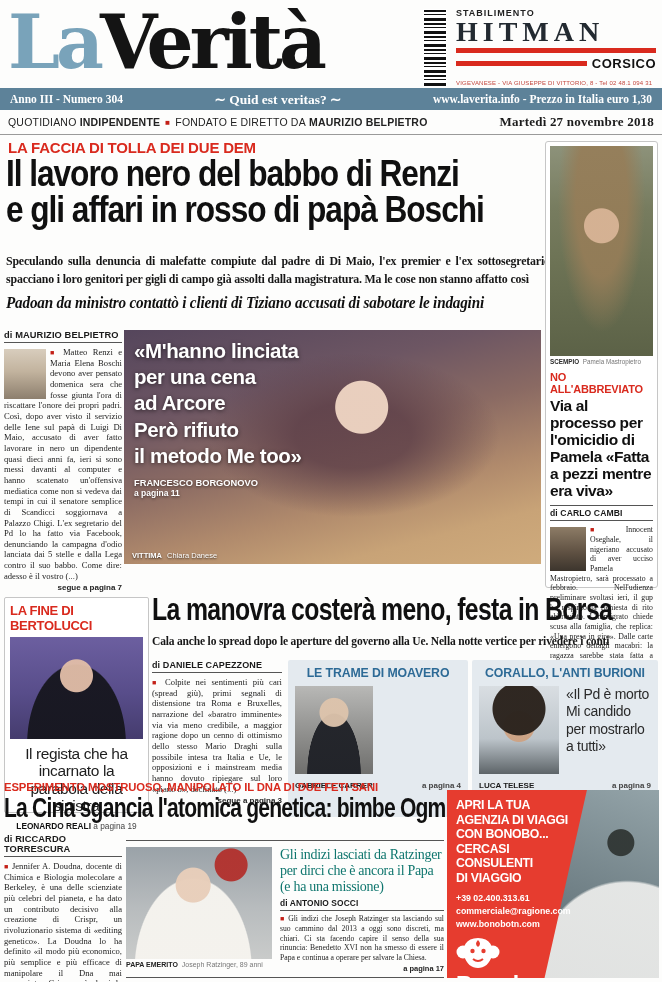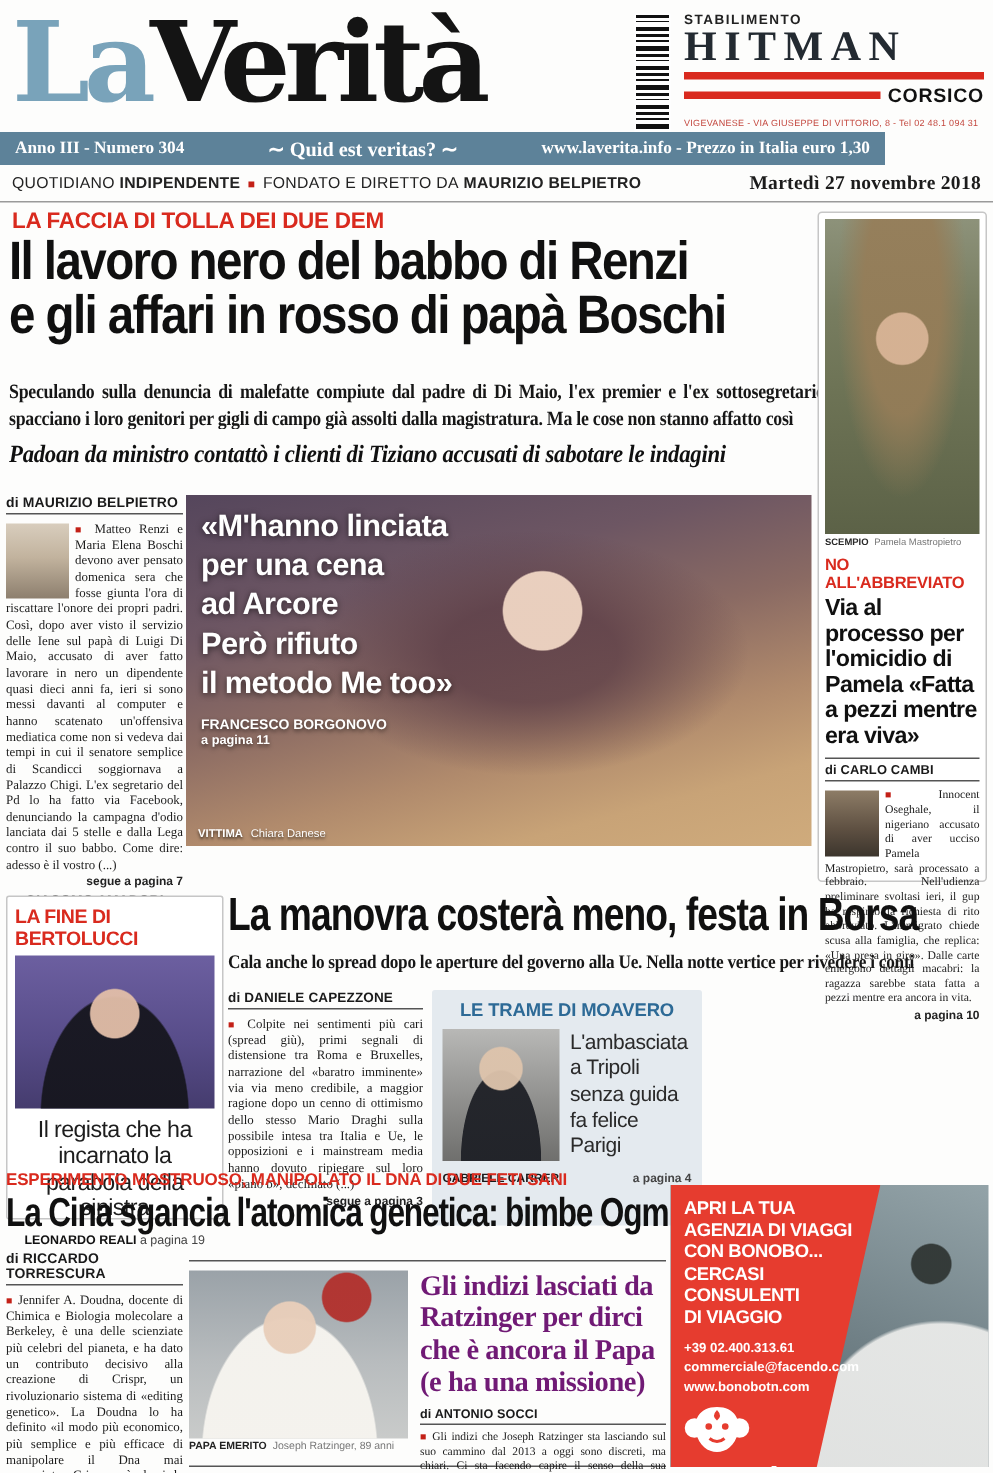--- a/index.html
+++ b/index.html
@@ -24,21 +24,21 @@
   .hitman { left:456px; top:8px; width:200px; }
   .hitman .stab { font-size:9px; font-weight:700; letter-spacing:1px; color:#222; }
   .hitman .brand { font-family:Liberation Serif, serif; font-weight:900; font-size:28px;
     line-height:28px; letter-spacing:5px; color:#232a31; }
   .hitman .bar { height:5px; background:#d92a1e; margin-top:2px; }
   .hitman .bar2row { display:flex; align-items:center; margin-top:3px; }
   .hitman .bar2 { flex:1; height:5px; background:#d92a1e; }
   .hitman .city { font-size:13px; font-weight:900; color:#111; margin-left:5px; letter-spacing:.5px; }
   .hitman .addr { margin-top:9px; font-size:6px; color:#c3473e; letter-spacing:.2px; }
 
-  .band { left:0; top:88px; width:590px; height:22px; background:#5d8299; color:#fff;
+  .band { left:0; top:88px; width:662px; height:22px; background:#5d8299; color:#fff;
     display:flex; align-items:center; justify-content:space-between; padding:0 10px;
     font-family:"Liberation Serif", serif; }
   .band .issue, .band .bright { font-size:11.5px; font-weight:700; }
   .band .motto { font-size:13.5px; font-weight:700; }
 
   .subband { left:0; top:110px; width:662px; height:24px; border-bottom:1px solid #9a9a9a;
     display:flex; align-items:center; padding:12px 8px; font-size:10.5px; letter-spacing:.2px; color:#222; }
   .subband b { font-weight:900; }
   .subband .redsq { color:#c32017; font-size:8px; margin:0 5px; }
   .subband .date { margin-left:auto; font-family:"Liberation Serif", serif; font-weight:700; font-size:13px; color:#1c1c1c; }
@@ -156,22 +156,22 @@
   .ratz { left:126px; top:840px; width:318px; border-top:1px solid #555; border-bottom:1px solid #555;
     padding:6px 0 4px 0; height:138px; }
   .ratz-flex { display:flex; }
   .ph-pope { width:146px; height:112px; flex:none;
     background:
       radial-gradient(circle at 72% 16%, rgba(178,48,44,.95) 0 16px, rgba(178,48,44,0) 17px),
       radial-gradient(circle at 46% 34%, rgba(232,206,186,.97) 0 17px, rgba(232,206,186,0) 18px),
       radial-gradient(ellipse at 46% 110%, rgba(245,243,238,.98) 0 52%, rgba(245,243,238,0) 53%),
       linear-gradient(180deg,#9aa2a8 0%,#b8bcbe 55%,#c9cbca 100%); }
   .ratz-right { margin-left:8px; width:164px; }
-  .ratz-hl { font-family:"Liberation Serif", serif; font-weight:700; font-size:19px;
-    line-height:1.13; letter-spacing:-0.3px; color:#701a75; }
+  .ratz-hl { font-family:"Liberation Serif", serif; font-weight:400; font-size:14px;
+    line-height:1.13; letter-spacing:-0.3px; color:#0f766e; }
   .ratz .col-byline { margin-top:4px; font-size:8.4px; }
   .ratz .col-body { font-size:7.7px; margin-top:3px; }
   .ratz-cap { font-size:7px; color:#777; margin-top:2px; }
   .ratz-cap b { color:#222; font-weight:900; margin-right:2px; }
   .ratz .col-more { font-size:7.5px; }
 
   
   .bonobo { left:447px; top:790px; width:212px; height:188px; overflow:hidden;
     background:
       radial-gradient(ellipse at 85% 95%, rgba(240,240,238,.9) 0 34%, rgba(240,240,238,0) 35%),
@@ -298,28 +298,38 @@
       <span class="bullet">■</span>
       <span>Colpite nei sentimenti più cari (spread giù), primi segnali di distensione tra Roma e Bruxelles, narrazione del «baratro imminente» via via meno credibile, a maggior ragione dopo un cenno di ottimismo dello stesso Mario Draghi sulla possibile intesa tra Italia e Ue, le opposizioni e i mainstream media hanno dovuto ripiegare sul loro «piano b», declinato (...)</span>
     </div>
     <div class="col-more">segue a pagina 3</div>
   </div>
 
   <div class="abs subbox moavero">
     <div class="subbox-h">LE TRAME DI MOAVERO</div>
     <div class="subbox-row">
       <div class="ph-moavero"></div>
-      <div class="subbox-txt">L'ambasciata a Tripoli senza guida fa felice Parigi</div>
     </div>
     <div class="subbox-ft">
       <span class="by">GABRIELE CARRER</span>
       <span class="pg">a pagina 4</span>
     </div>
   </div>
 
+  <div class="abs subbox corallo">
+    <div class="subbox-h">CORALLO, L'ANTI BURIONI</div>
+    <div class="subbox-row">
+      <div class="ph-corallo"></div>
+      <div class="subbox-txt">«Il Pd è morto Mi candido per mostrarlo a tutti»</div>
+    </div>
+    <div class="subbox-ft">
+      <span class="by">LUCA TELESE</span>
+      <span class="pg">a pagina 9</span>
+    </div>
+  </div>
 
   <div class="abs kicker cina-kicker">ESPERIMENTO MOSTRUOSO, MANIPOLATO IL DNA DI DUE FETI SANI</div>
   <div class="abs cina-hl">La Cina sgancia l'atomica genetica: bimbe Ogm</div>
 
   <div class="abs newscol torre">
     <div class="col-byline">di RICCARDO TORRESCURA</div>
     <div class="col-body">
       <span class="bullet">■</span>
       <span>Jennifer A. Doudna, docente di Chimica e Biologia molecolare a Berkeley, è una delle scienziate più celebri del pianeta, e ha dato un contributo decisivo alla creazione di Crispr, un rivoluzionario sistema di «editing genetico». La Doudna lo ha definito «il modo più economico, più semplice e più efficace di manipolare il Dna mai conosciuto. Crispr può darci la cura dell'Hiv, delle (...)</span>
     </div>
@@ -350,21 +360,21 @@
   <div class="abs bonobo">
     <div class="red"></div>
     <div class="content">
       <div class="hlline">APRI LA TUA</div>
       <div class="hlline">AGENZIA DI VIAGGI</div>
       <div class="hlline">CON BONOBO...</div>
       <div class="hlline">CERCASI CONSULENTI</div>
       <div class="hlline">DI VIAGGIO</div>
       <div class="contact">
         <div>+39 02.400.313.61</div>
-        <div>commerciale@facendo.com</div>
+        <div>commerciale@ragione.com</div>
         <div>www.bonobotn.com</div>
       </div>
       <svg class="monkey" viewBox="0 0 44 34">
         <circle cx="7" cy="16" r="6.5" fill="#fff"></circle>
         <circle cx="37" cy="16" r="6.5" fill="#fff"></circle>
         <path d="M22 2 C34 2 38 11 36 19 C34 28 28 32 22 32 C16 32 10 28 8 19 C6 11 10 2 22 2 Z" fill="#fff"></path>
         <circle cx="16.5" cy="15" r="2.2" fill="#e63c2f"></circle>
         <circle cx="27.5" cy="15" r="2.2" fill="#e63c2f"></circle>
         <path d="M17 23 Q22 27 27 23" stroke="#e63c2f" stroke-width="2" fill="none"></path>
         <path d="M22 4 Q18 8 22 11 Q26 8 22 4 Z" fill="#e63c2f"></path>

